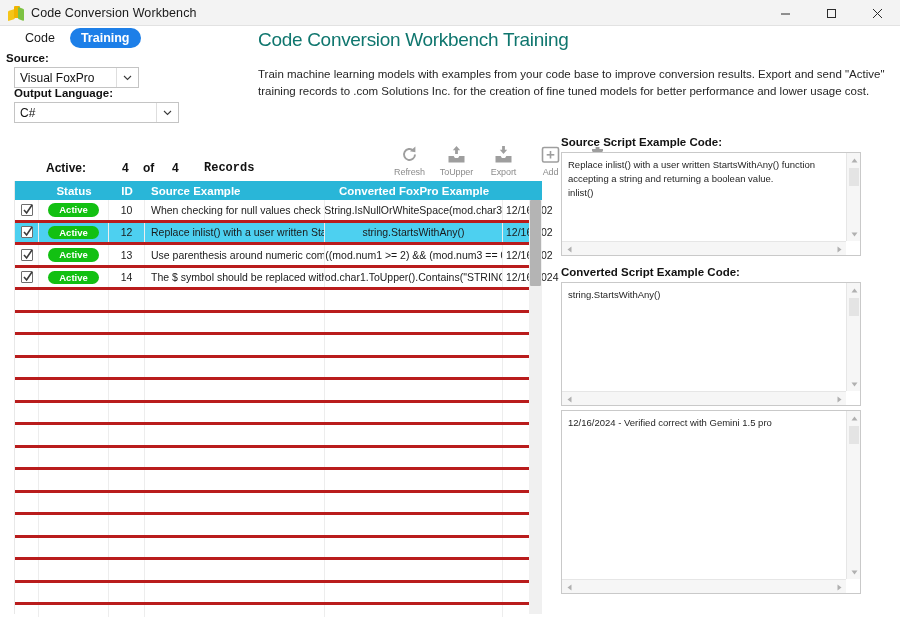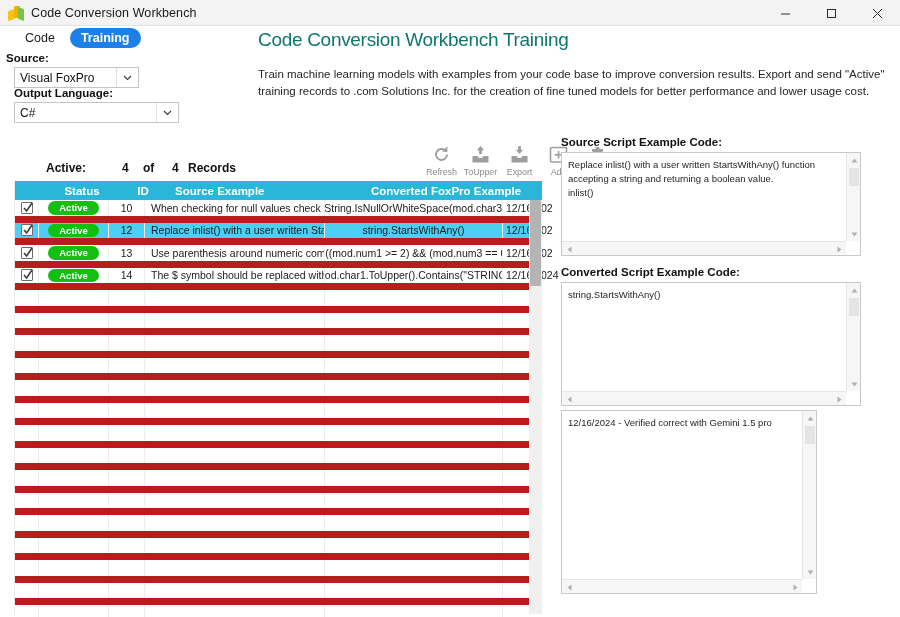--- a/index.html
+++ b/index.html
@@ -103,21 +103,21 @@
   
   #records-line {
     position: absolute; left: 0; top: 132px; width: 556px; height: 22px;
     font-size: 12px; font-weight: bold; color: #111;
   }
   #records-line span { position: absolute; top: 3px; }
 
   
   #toolbar {
     position: absolute; left: 394px; top: 117px;
-    display: flex; gap: 8px; margin-left: 32px;
+    display: flex; gap: 16px;
   }
   .tool {
     width: 31px;
     display: flex; flex-direction: column; align-items: center;
     color: #9e9e9e;
   }
   .tool .glyph { height: 23px; display:flex; align-items:center; justify-content:center; }
   .tool .glyph svg { display: block; }
   .tool .tlabel { font-size: 9px; color: #8c8c8c; margin-top: 1px; letter-spacing: -.1px; }
 
@@ -128,35 +128,34 @@
     border-left: 1px solid #e8e8e8;
   }
   #grid-header {
     display: flex;
     height: 19px;
     background: #29b6d8;
     color: #fff;
     font-size: 11.5px;
     font-weight: bold;
     align-items: center;
-    gap: 8px;
   }
   #grid-header .hc { text-align: center; }
   .col-chk   { width: 24px; flex: none; }
   .col-stat  { width: 70px; flex: none; }
   .col-id    { width: 36px; flex: none; }
   .col-src   { width: 180px; flex: none; }
   .col-conv  { width: 178px; flex: none; }
   .col-date  { width: 58px; flex: none; }
 
   .grow {
     display: flex;
     height: 22.5px;
     align-items: center;
-    border-bottom: 7px solid #b91c1c;
+    border-bottom: 3px solid #b91c1c;
     font-size: 10.5px;
     color: #1a1a1a;
     background: #fff;
   }
   .grow.sel { background: #4dd0f0; }
   .grow > div { height: 100%; display: flex; align-items: center; }
   .grow .col-chk  { justify-content: center; border-right: 1px solid #ededed; }
   .grow .col-stat { justify-content: center; border-right: 1px solid #ededed; }
   .grow .col-id   { justify-content: center; border-right: 1px solid #ededed; }
   .grow .col-src  { justify-content: flex-start; padding-left: 6px; border-right: 1px solid #ededed; overflow: hidden; white-space: nowrap; }
@@ -304,21 +303,21 @@
           <polyline points="1,1 4.5,4.5 8,1" fill="none" stroke="currentColor" stroke-width="1.1"></polyline>
         </svg>
     </div>
   </div>
 
   <div id="records-line">
     <span style="left:46px;">Active:</span>
     <span style="left:122px;">4</span>
     <span style="left:143px;">of</span>
     <span style="left:172px;">4</span>
-    <span style="left:188px;">Records</span>
+    <span style="left:204px;font-family:Liberation Mono, monospace;">Records</span>
   </div>
 
   <div id="toolbar">
     <div class="tool">
       <div class="glyph">
         <svg width="19" height="19" viewBox="0 0 19 19">
           <path d="M15 9.5a5.5 5.5 0 1 1-1.7-4" fill="none" stroke="#9e9e9e" stroke-width="1.9"></path>
           <polygon points="15.4,1.5 15.4,7.2 9.9,6.2" fill="#9e9e9e"></polygon>
         </svg>
       </div>
@@ -630,21 +629,21 @@
       <div class="arw right">
           <svg width="5" height="7" viewBox="0 0 5 7">
             <polygon points="4.5,3.5 0.5,0.5 0.5,6.5" fill="#b0b0b0"></polygon>
           </svg>
         </div>
     </div>
     <div class="corner"></div>
   </div>
 
   <div class="sec-label" style="left:5px; top:368px;margin-top:40px;">Notes:</div>
-  <div class="tbox" style="left:5px; top:384px; width:256px; height:184px;">
+  <div class="tbox" style="left:5px; top:384px; width:300px; height:184px;">
     <div class="content">12/16/2024 - Verified correct with Gemini 1.5 pro</div>
     <div class="vbar">
       <div class="arw up">
           <svg width="7" height="5" viewBox="0 0 7 5">
             <polygon points="3.5,0.5 6.5,4.5 0.5,4.5" fill="#b0b0b0"></polygon>
           </svg>
         </div>
       <div class="vthumb"></div>
       <div class="arw down">
           <svg width="7" height="5" viewBox="0 0 7 5">

